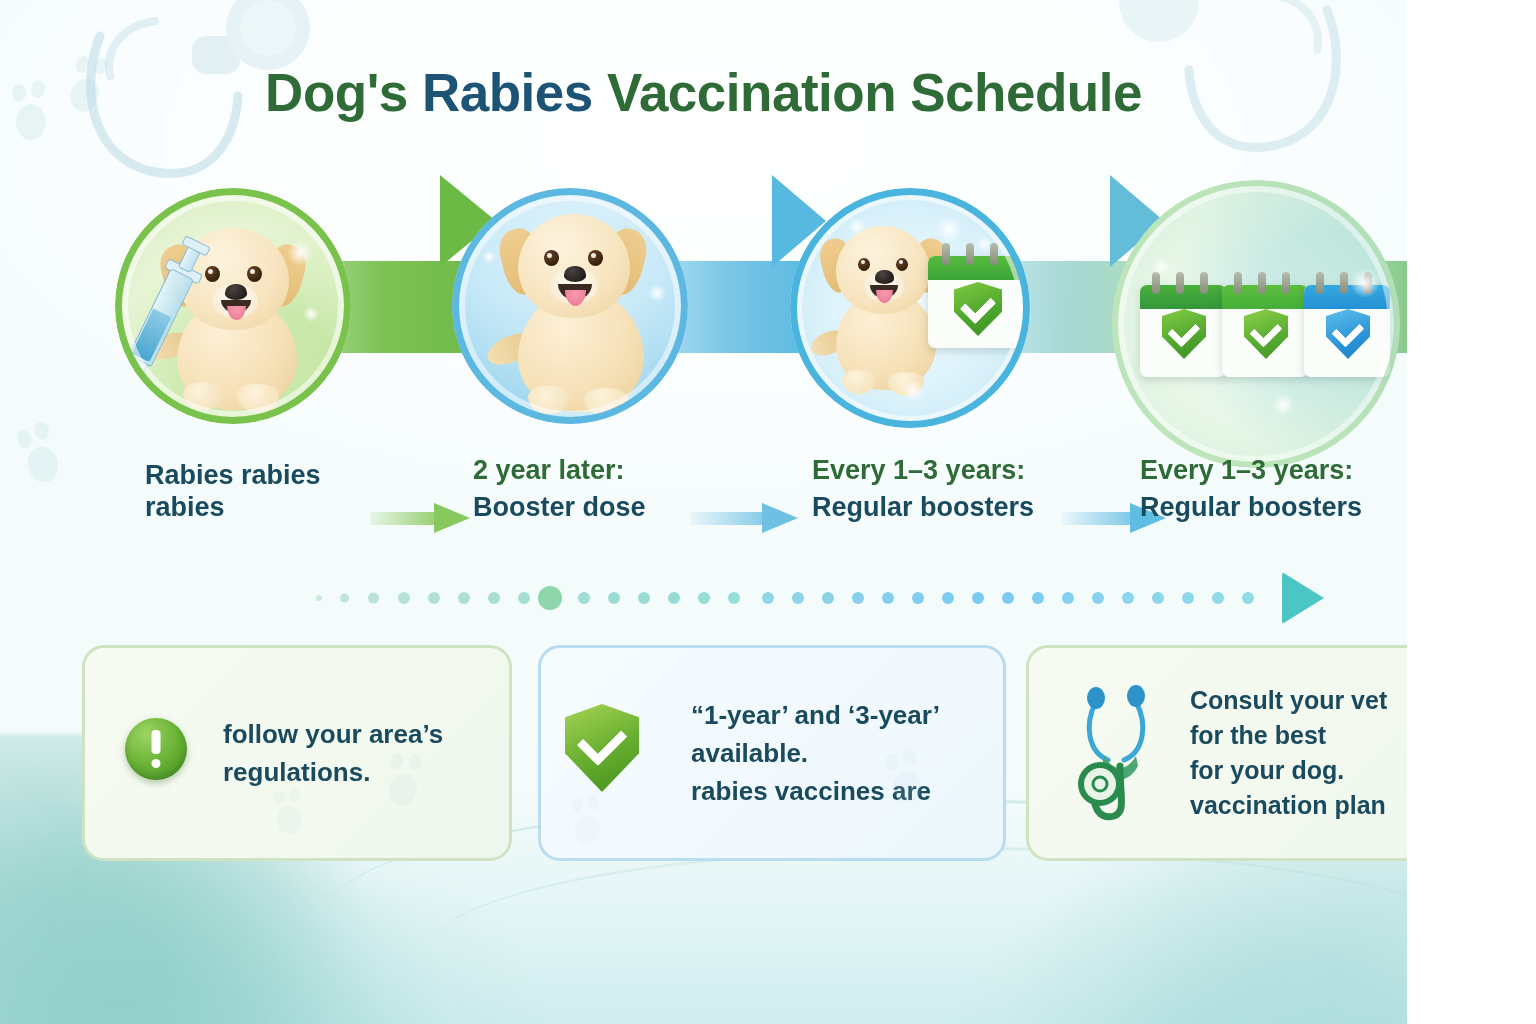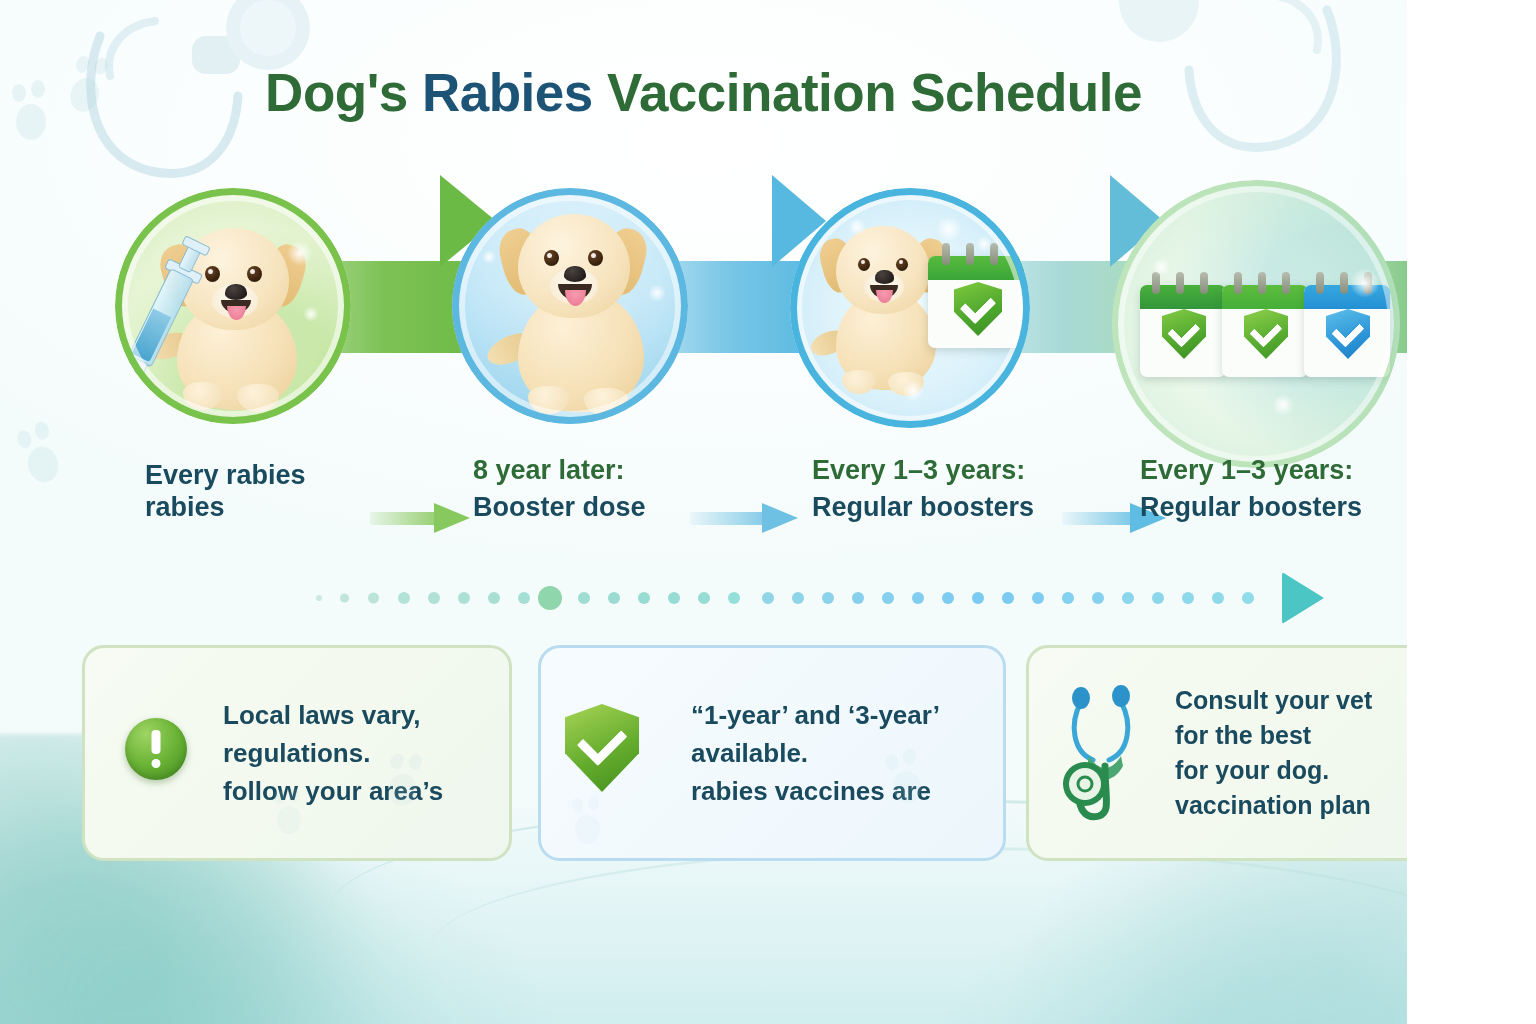--- a/index.html
+++ b/index.html
@@ -581,30 +581,30 @@
       <div class="circ-ring" style="border:6px solid rgba(170,220,165,.65); box-shadow:inset 0 0 0 6px rgba(255,255,255,.45);"></div>
       <div class="spark" style="left:238px; top:88px; width:30px; height:30px;"></div>
       <div class="spark" style="left:40px;  top:78px; width:18px; height:18px;"></div>
       <div class="spark" style="left:160px; top:214px; width:22px; height:22px;"></div>
     </div>
   </div>
 
   <div class="labels">
 
     <div class="step-label" style="left:145px; width:230px;">
-      <div class="step-what">Every rabies</div>
+      <div class="step-what">Rabies rabies</div>
       <div class="step-what" style="margin-top:0;">rabies</div>
     </div>
     <div class="lbl-arrow" style="left:370px; top:48px; width:100px;">
       <div class="shaft" style="width:74px; background:linear-gradient(90deg, rgba(150,210,120,.15), #8ecb64);"></div>
       <div class="head" style="left:64px; border-left:36px solid #88c95f;"></div>
     </div>
 
     <div class="step-label" style="left:473px; width:230px;">
-      <div class="step-when">8 year later:</div>
+      <div class="step-when">2 year later:</div>
       <div class="step-what">Booster dose</div>
     </div>
     <div class="lbl-arrow" style="left:690px; top:48px; width:110px;">
       <div class="shaft" style="width:82px; background:linear-gradient(90deg, rgba(150,210,235,.12), #7cc7e6);"></div>
       <div class="head" style="left:72px; border-left:36px solid #6ec1e3;"></div>
     </div>
 
     <div class="step-label" style="left:812px; width:260px;">
       <div class="step-when">Every 1–3 years:</div>
       <div class="step-what">Regular boosters</div>
@@ -671,23 +671,22 @@
         <div class="pad" style="left:1px; top:2px; width:11px; height:14px; background:rgba(186,218,224,.34);"></div>
         <div class="pad" style="left:16px;top:0px; width:11px; height:14px; background:rgba(186,218,224,.34);"></div>
       </div>
       <div class="card-icon">
         <div class="excl">
           <div class="bar"></div>
           <div class="dot2"></div>
         </div>
       </div>
       <div class="card-text">
-        <div>Local laws vary,</div>
+        <div>follow your area’s</div>
         <div>regulations.</div>
-        <div>follow your area’s</div>
       </div>
     </div>
 
     <div class="card card-blue" style="left:538px; width:468px;">
       <div class="paw cardpaw" style="left:346px; top:100px; width:56px; height:62px; transform:rotate(-8deg);">
         <div class="pad" style="left:5px; top:22px; width:28px; height:32px; background:rgba(182,218,232,.38);"></div>
         <div class="pad" style="left:1px; top:3px; width:13px; height:16px; background:rgba(182,218,232,.38);"></div>
         <div class="pad" style="left:19px;top:0px; width:13px; height:16px; background:rgba(182,218,232,.38);"></div>
       </div>
       <div class="paw cardpaw" style="left:30px; top:148px; width:50px; height:54px;">
@@ -700,21 +699,21 @@
           <div style="position:absolute; left:50%; top:42%; width:44%; height:24%; transform:translate(-50%,-50%) rotate(-45deg); border-left:9px solid #fff; border-bottom:9px solid #fff; border-radius:2px;"></div>
         </div>
       </div>
       <div class="card-text">
         <div>“1-year’ and ‘3-year’</div>
         <div>available.</div>
         <div>rabies vaccines are</div>
       </div>
     </div>
 
-    <div class="card card-green" style="left:1026px; width:432px;">
+    <div class="card card-green" style="left:1026px; width:432px;padding-left:15px;">
       <div class="card-icon" style="width:128px; height:170px;">
         <svg class="stetho" width="112" height="150" viewBox="0 0 112 150">
           <path d="M22 22 C10 44, 14 72, 34 80" fill="none" stroke="#3aa7d6" stroke-width="5" stroke-linecap="round"></path>
           <path d="M62 22 C74 44, 70 72, 50 80" fill="none" stroke="#3aa7d6" stroke-width="5" stroke-linecap="round"></path>
           <ellipse cx="22" cy="18" rx="9" ry="11" fill="#2b93c9"></ellipse>
           <ellipse cx="62" cy="16" rx="9" ry="11" fill="#2b93c9"></ellipse>
           <path d="M30 76 C40 92, 52 92, 62 76 L64 86 C54 104, 38 104, 28 86 Z" fill="#4ba772"></path>
           <path d="M46 86 C46 118, 52 132, 40 136 C26 140, 20 128, 20 116" fill="none" stroke="#2a8b4e" stroke-width="7" stroke-linecap="round"></path>
           <circle cx="26" cy="104" r="22" fill="#2a8b4e"></circle>
           <circle cx="26" cy="104" r="16" fill="#e8f4e6"></circle>

